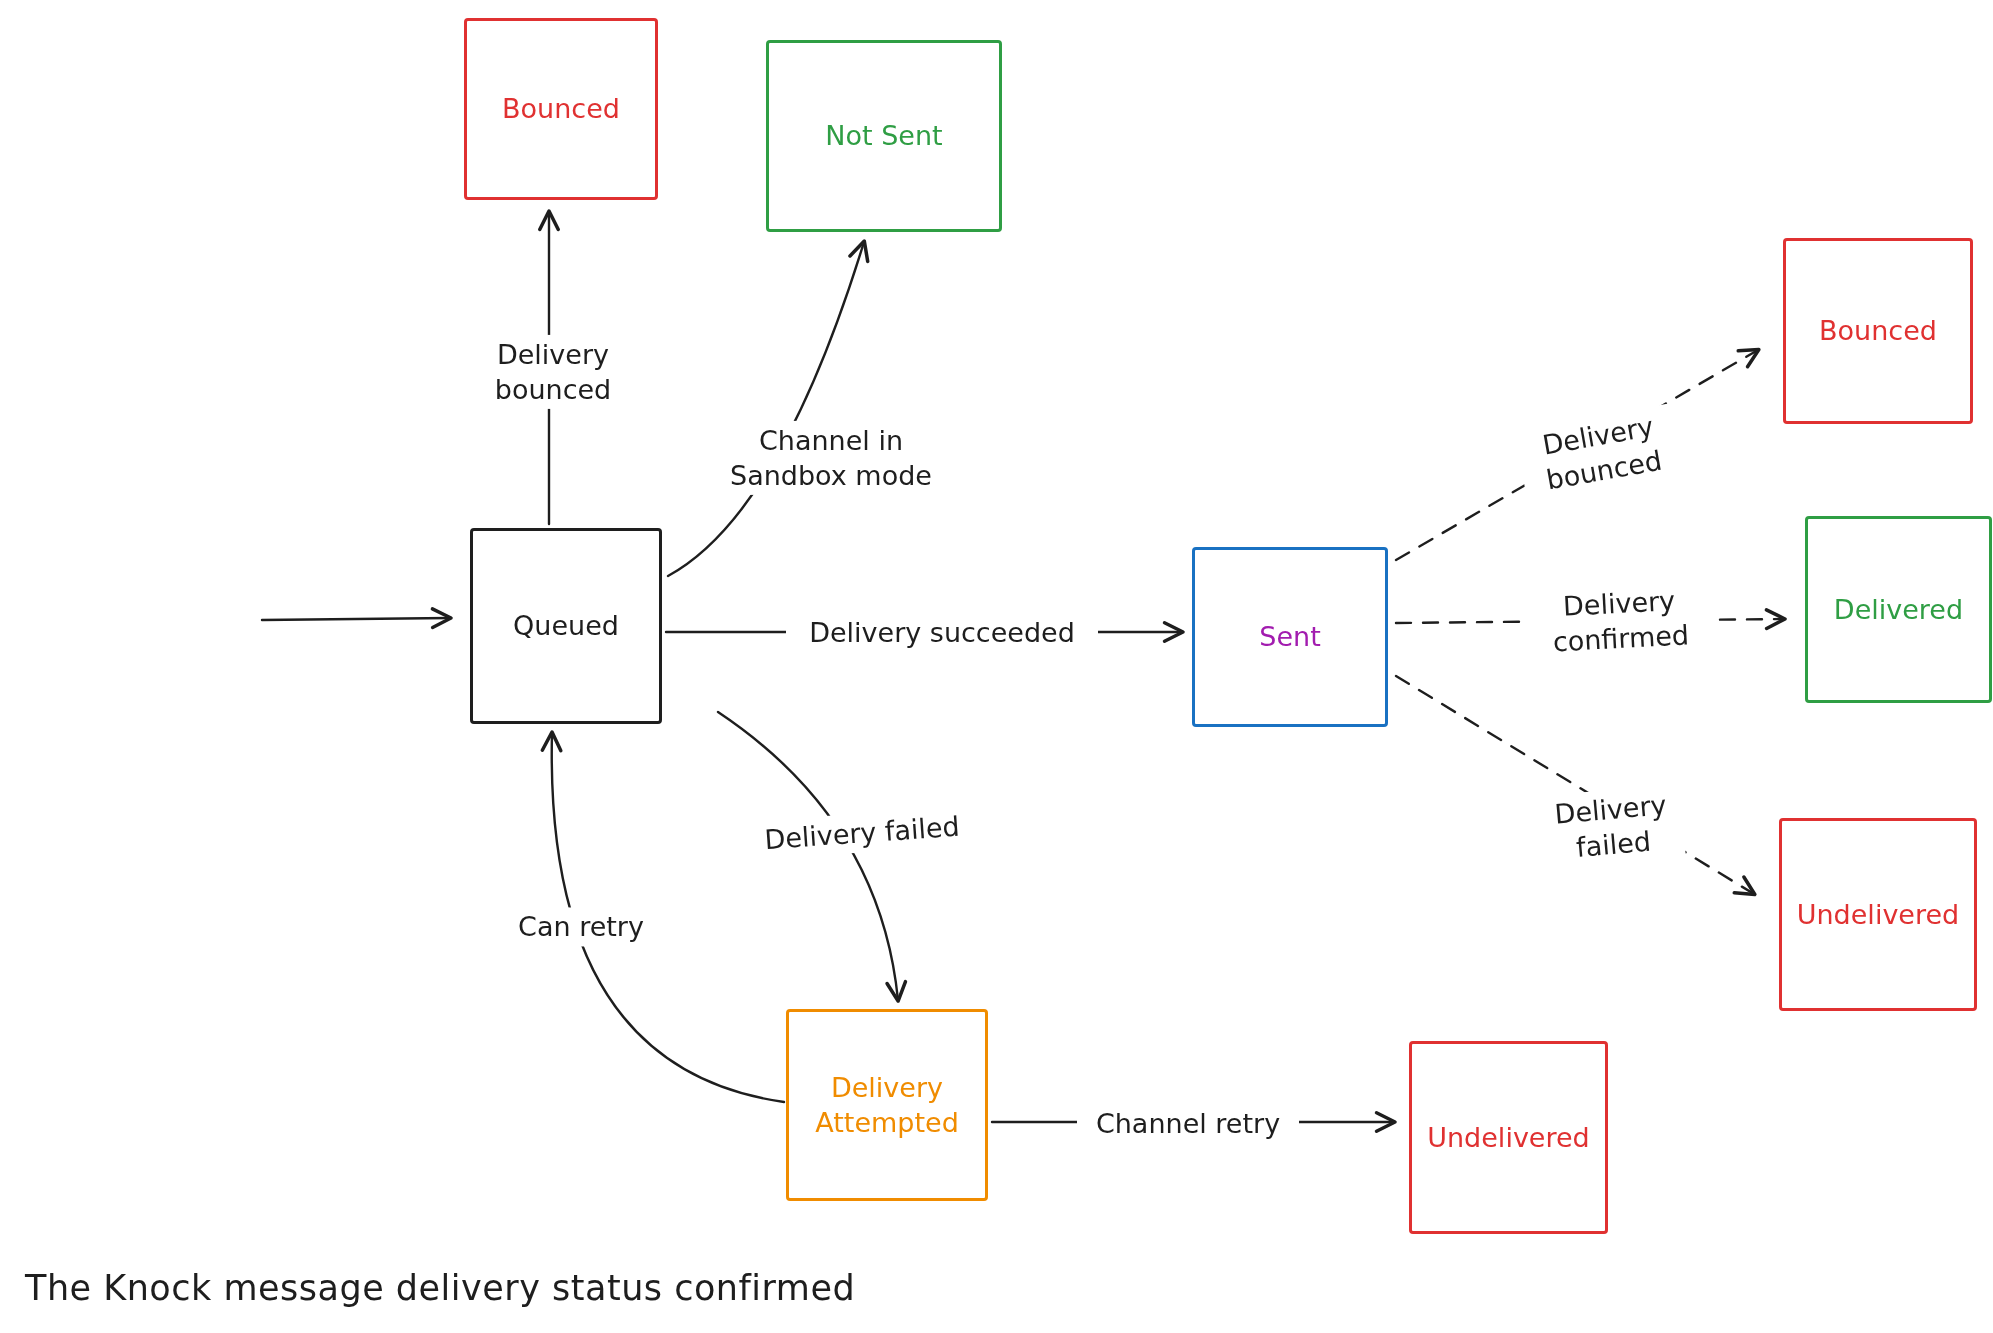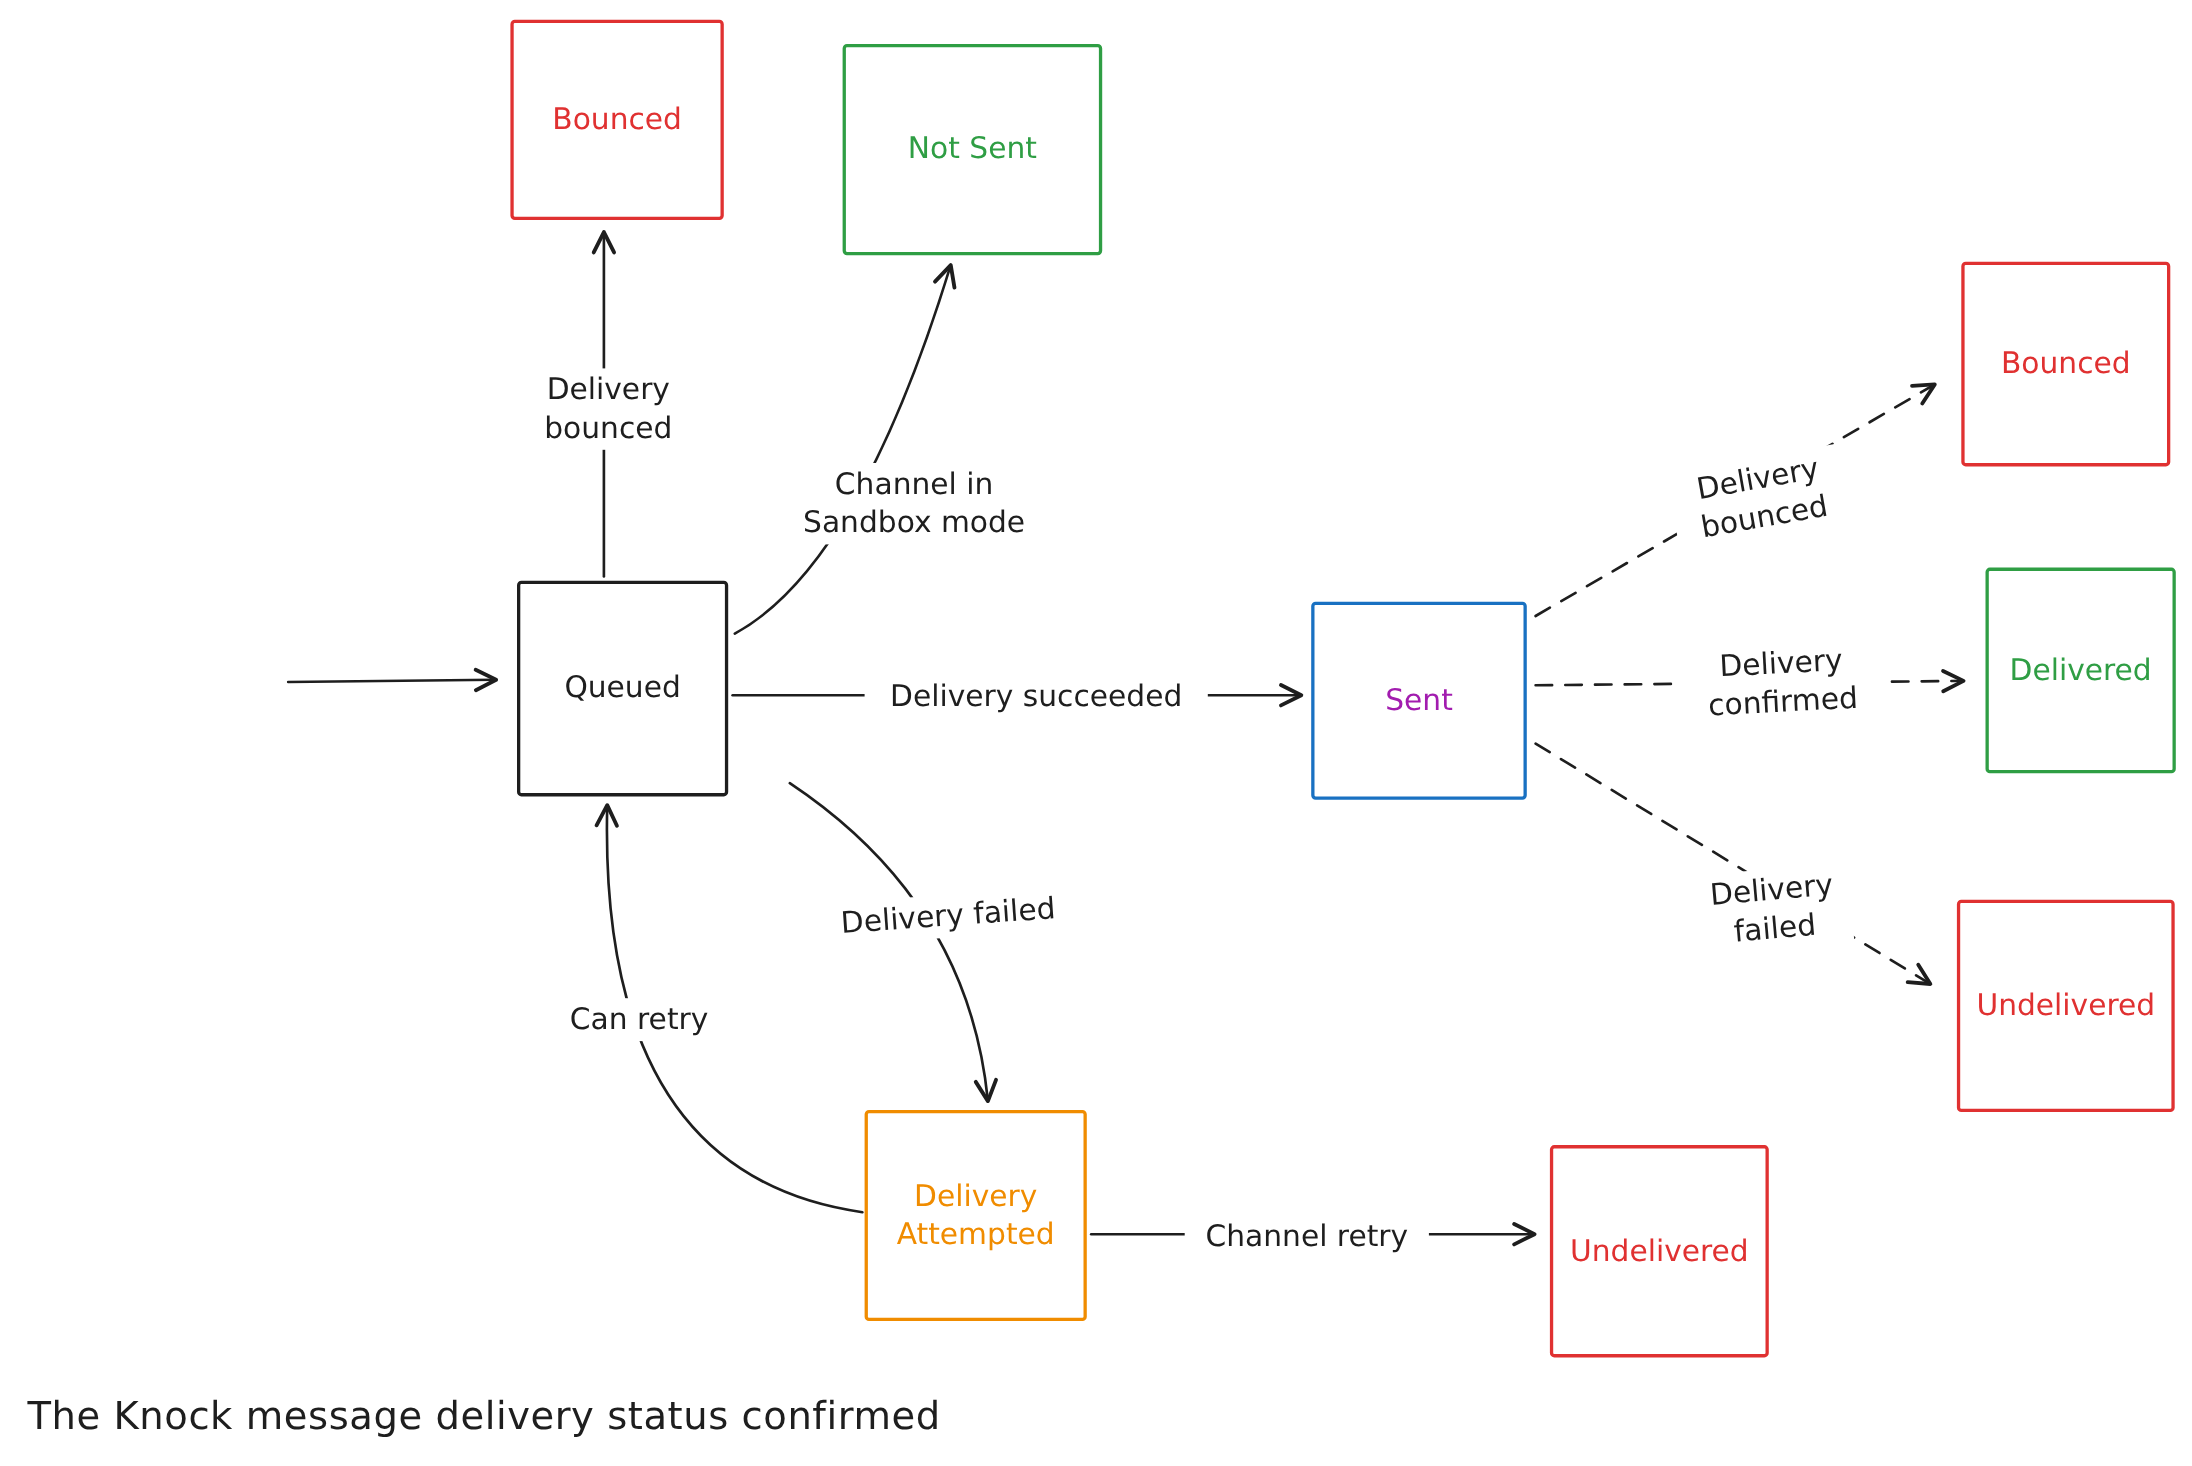--- a/index.html
+++ b/index.html
@@ -30,21 +30,21 @@
   }
   .node.circle { border-radius: 50%; border-width: 5px; }
 
   
   .n-message-created   { left: 40px;   top: 508px;  width: 218px; height: 216px; }
   .n-queued            { left: 470px;  top: 528px;  width: 192px; height: 196px; justify-content: center; }
   .n-bounced-top       { left: 464px;  top: 18px;   width: 194px; height: 182px; }
   .n-not-sent          { left: 766px;  top: 40px;   width: 236px; height: 192px; }
   .n-sent              { left: 1192px; top: 547px;  width: 196px; height: 180px; }
   .n-bounced-right     { left: 1783px; top: 238px;  width: 190px; height: 186px; }
-  .n-delivered         { left: 1805px; top: 516px;  width: 173px; height: 187px; }
+  .n-delivered         { left: 1805px; top: 516px;  width: 187px; height: 187px; }
   .n-undelivered-right { left: 1779px; top: 818px;  width: 198px; height: 193px; }
   .n-delivery-attempted{ left: 786px;  top: 1009px; width: 202px; height: 192px; align-items: center; }
   .n-undelivered-bottom{ left: 1409px; top: 1041px; width: 199px; height: 193px; }
 
   .elabel {
     position: absolute;
     transform: translate(-50%, -50%);
     background: #ffffff;
     text-align: center;
     font-size: 27px;

